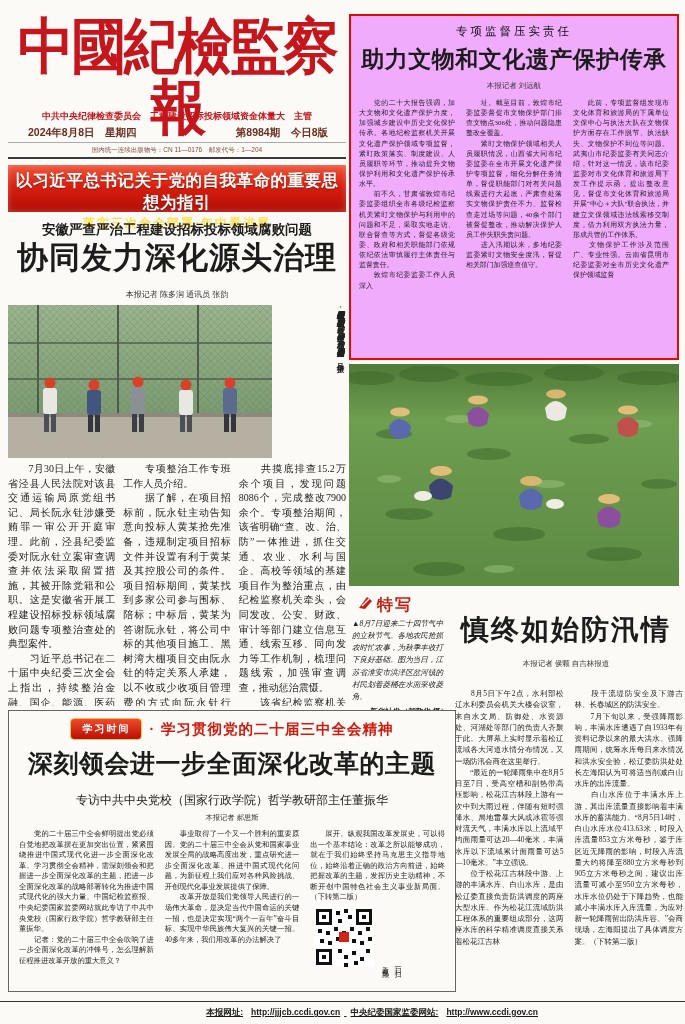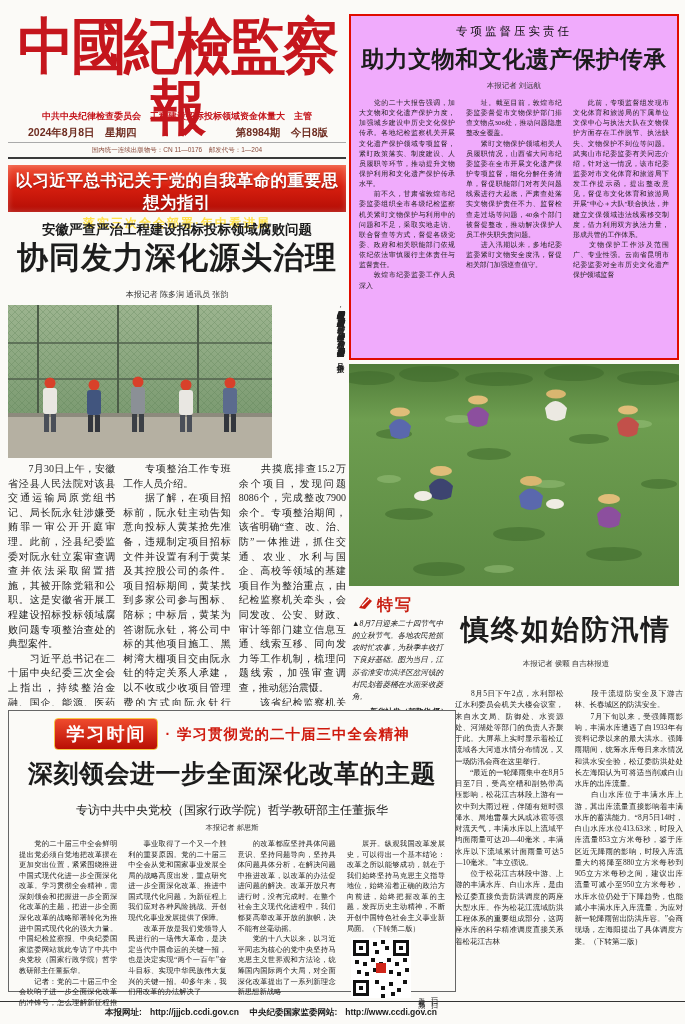--- a/index.html
+++ b/index.html
@@ -53,37 +53,37 @@
   .flood-credit{display:block;text-align:right;font-weight:bold;font-style:normal;margin-top:3px;}
   .flood-title{left:450px;top:611px;width:232px;text-align:center;font-size:28px;font-weight:900;
        font-family:Liberation Serif, serif;letter-spacing:2px;}
   .flood-byline{left:450px;top:659px;width:232px;text-align:center;font-size:7.5px;color:#333;}
   .flood-body{left:455px;top:688px;width:228px;height:298px;font-size:7.5px;line-height:1.5;}
   
   .studybox{left:8px;top:710px;width:448px;height:282px;border:1px solid #666;box-sizing:border-box;
        background:#fbfaf7;padding:7px 10px;}
   .study-head{display:flex;justify-content:center;align-items:center;gap:7px;}
   .study-badge{background:linear-gradient(180deg,#ef4b2d,#b90e04);color:#fff;font-weight:900;
-       font-size:18px;padding:3px 11px;border:1.5px solid #f6c648;border-radius:4px;letter-spacing:2px;}
+       font-size:10px;padding:3px 11px;border:1.5px solid #f6c648;border-radius:4px;letter-spacing:2px;}
   .study-dot{color:#cf1a0e;font-weight:900;font-size:14px;}
   .study-series{color:#cf1a0e;font-weight:900;font-size:14.5px;letter-spacing:1px;}
   .study-title{text-align:center;font-size:25px;font-weight:900;font-family:"Liberation Serif",serif;
        margin-top:7px;letter-spacing:.5px;}
   .study-sub{text-align:center;font-size:12px;font-family:"Liberation Serif",serif;margin-top:12px;}
   .study-byline{text-align:center;font-size:7.3px;color:#333;margin-top:4px;}
   .study-body{margin-top:6px;height:170px;font-size:7.3px;line-height:1.45;}
   .col4wrap{flex:1;display:flex;flex-direction:column;overflow:hidden;}
   .col4wrap .txt{overflow:hidden;white-space:pre-line;text-align:justify;
        font-family:Liberation Mono, monospace;}
   .qr-row{display:flex;align-items:flex-end;gap:4px;margin-top:4px;margin-left:4px;}
   .qr-cap{writing-mode:vertical-rl;font-size:7px;letter-spacing:2px;color:#222;
        white-space:pre-line;line-height:1.8;}
   
   .footer-rule{left:0;top:1001px;width:685px;height:1px;background:#333;}
-  .footer{left:0;top:1007px;width:542px;text-align:center;font-size:8.5px;font-weight:bold;color:#1a1a1a;}
+  .footer{left:0;top:1007px;width:542px;text-align:right;font-size:8.5px;font-weight:bold;color:#1a1a1a;text-decoration:underline;}
   .footer span{margin:0 4px;}
 </style>
 </head>
 <body>
 
 <div class="page">
 
   <div class="abs masthead-title">中國紀檢監察報</div>
   <div class="abs supervisor">中共中央纪律检查委员会　工程建设招标投标领域资金体量大　主管</div>
   <div class="abs daterow">
@@ -277,22 +277,20 @@
       <span class="study-series">学习贯彻党的二十届三中全会精神</span>
     </div>
     <div class="study-title">深刻领会进一步全面深化改革的主题</div>
     <div class="study-sub">专访中共中央党校（国家行政学院）哲学教研部主任董振华</div>
     <div class="study-byline">本报记者 郝思斯</div>
     <div class="bodycols study-body">
       <div class="col">　　党的二十届三中全会鲜明提出党必须自觉地把改革摆在更加突出位置，紧紧围绕推进中国式现代化进一步全面深化改革。学习贯彻全会精神，需深刻领会和把握进一步全面深化改革的主题，把进一步全面深化改革的战略部署转化为推进中国式现代化的强大力量。中国纪检监察报、中央纪委国家监委网站就此专访了中共中央党校（国家行政学院）哲学教研部主任董振华。
 　　记者：党的二十届三中全会吹响了进一步全面深化改革的冲锋号，怎么理解新征程推进改革开放的重大意义？</div>
       <div class="col">　　事业取得了一个又一个胜利的重要原因。党的二十届三中全会从党和国家事业发展全局的战略高度出发，重点研究进一步全面深化改革、推进中国式现代化问题，为新征程上我们应对各种风险挑战、开创现代化事业发展提供了保障。
 　　改革开放是我们党领导人民进行的一场伟大革命，是决定当代中国命运的关键一招，也是决定实现“两个一百年”奋斗目标、实现中华民族伟大复兴的关键一招。40多年来，我们用改革的办法解决了</div>
-      <div class="col">　　的改革都应坚持具体问题意识、坚持问题导向，坚持具体问题具体分析，在解决问题中推进改革，以改革的办法促进问题的解决。改革开放只有进行时，没有完成时。在整个社会主义现代化进程中，我们都要高举改革开放的旗帜，决不能有丝毫动摇。
-　　党的十八大以来，以习近平同志为核心的党中央坚持马克思主义世界观和方法论，统筹国内国际两个大局，对全面深化改革提出了一系列新理念新思想新战略</div>
       <div class="col4wrap">
         <div class="txt">　　展开。纵观我国改革发展史，可以得出一个基本结论：改革之所以能够成功，就在于我们始终坚持马克思主义指导地位，始终沿着正确的政治方向前进，始终把握改革的主题，发挥历史主动精神，不断开创中国特色社会主义事业新局面。（下转第二版）</div>
         <div class="qr-row">
           <svg width="60" height="60" viewBox="0 0 60 60">
             <rect width="60" height="60" fill="#fff"></rect>
             <g fill="#111">
               <rect x="2" y="2" width="16" height="16"></rect>
                 <rect x="42" y="2" width="16" height="16"></rect>
                 <rect x="2" y="42" width="16" height="16"></rect>
               <rect x="22" y="4" width="4" height="4"></rect>

